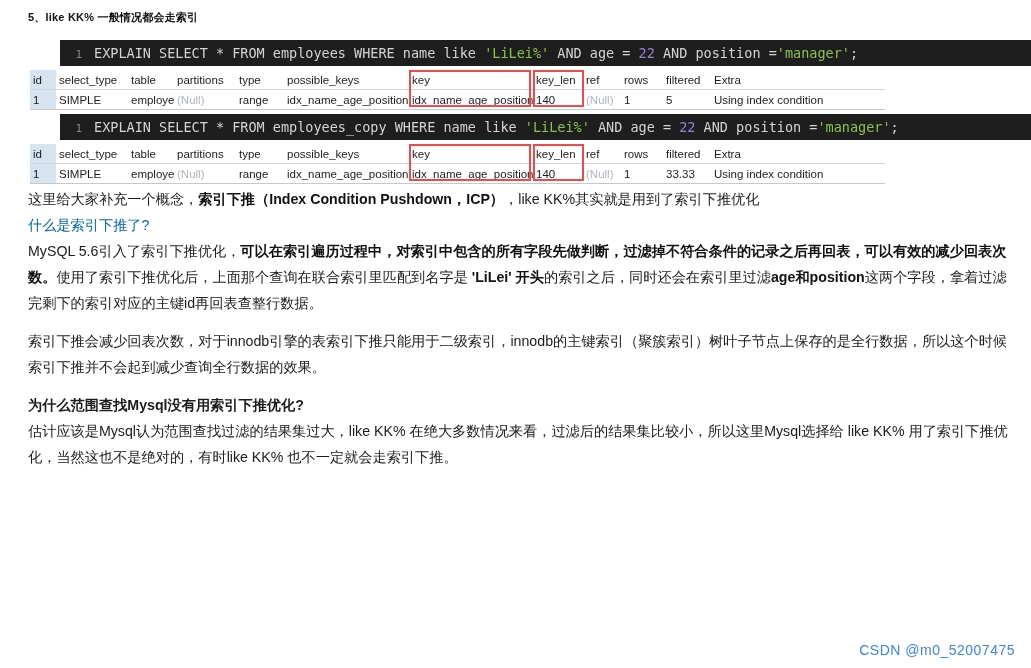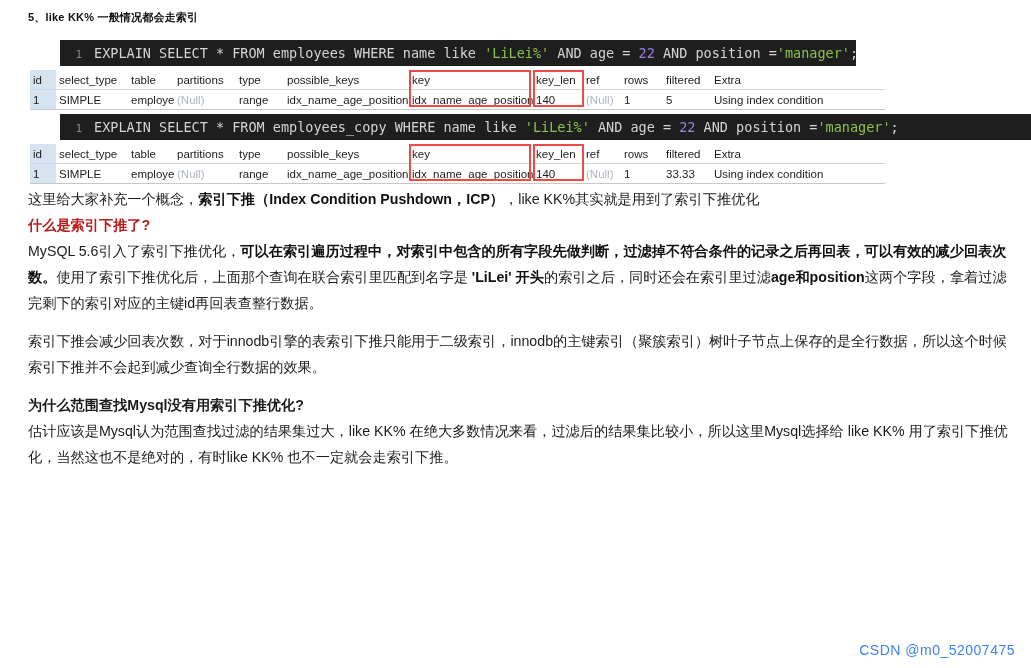--- a/index.html
+++ b/index.html
@@ -52,21 +52,21 @@
     width: 22px;
     text-align: right;
     color: #858585;
     font-size: 11px;
     margin-right: 12px;
   }
   .codeblock .code-text { color: #d4d4d4; }
   .tok-str { color: #8bc34a; }
   .tok-num { color: #9a7fd6; }
 
-  #code-1 { left: 60px; top: 40px; width: 796px; }
+  #code-1 { left: 60px; top: 40px; width: 971px; }
   #code-2 { left: 60px; top: 114px; width: 971px; }
 
   
   .explain-table {
     position: absolute;
     border-collapse: collapse;
     font-size: 11.5px;
     color: #1c1c1c;
     background: #ffffff;
     table-layout: fixed;
@@ -114,21 +114,21 @@
     left: 28px;
     top: 186px;
     width: 990px;
     font-size: 14.2px;
     line-height: 26px;
     color: #1c1c1c;
   }
   .prose p { margin: 0; }
   .prose p.gap { margin-top: 12px; }
   .prose b, .prose strong { font-weight: bold; color: #111111; }
-  .prose .subhead { font-weight: bold; color: #b91c1c; }
+  .prose .subhead { font-weight: normal; color: #0369a1; }
 
   
   .watermark {
     position: absolute;
     right: 16px;
     bottom: 10px;
     font-size: 14px;
     color: #3b82f6;
     letter-spacing: 0.5px;
     font-family: "Liberation Sans", sans-serif;

